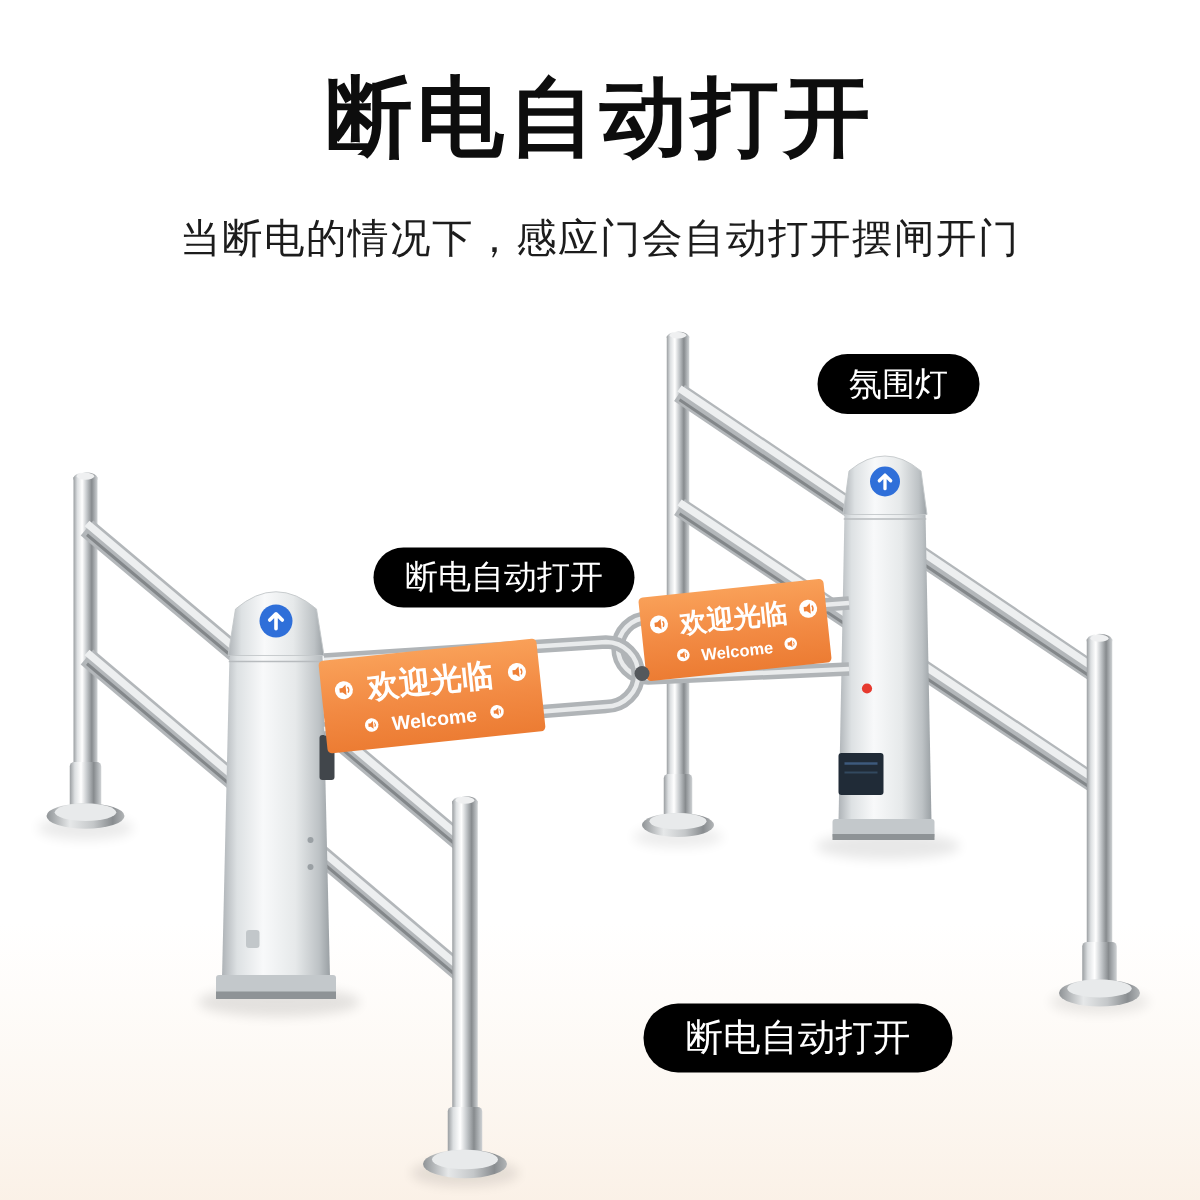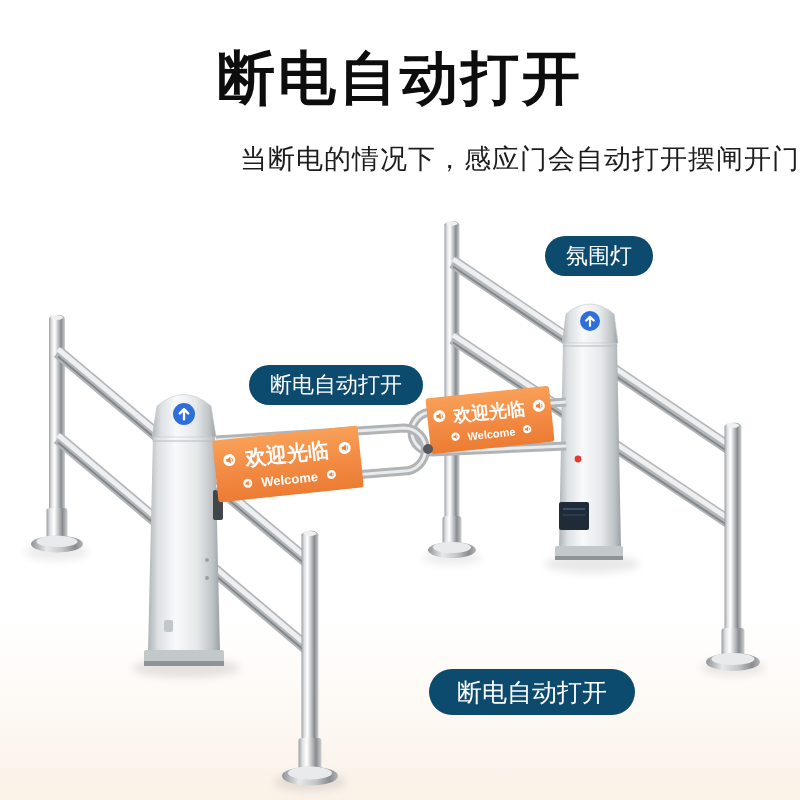--- a/index.html
+++ b/index.html
@@ -6,26 +6,26 @@
   html,body { width:800px; height:800px; }
   body {
     position:relative; overflow:hidden; background:#ffffff;
     font-family:"Liberation Sans", sans-serif;
   }
   .title {
     position:absolute; top:40px; left:0; width:800px; text-align:center;
     font-size:58px; font-weight:800; color:#0d0d0d; letter-spacing:3px;
   }
   .subtitle {
-    position:absolute; top:141px; left:0; width:800px; text-align:right;
+    position:absolute; top:141px; left:0; width:800px; text-align:center;
     font-size:27px; font-weight:500; color:#1c1c1c; letter-spacing:1px;
   }
   svg.scene { position:absolute; left:0; top:0; width:800px; height:800px; }
   .pill {
-    position:absolute; background:#0c4a6e; color:#ffffff;
+    position:absolute; background:#000000; color:#ffffff;
     border-radius:999px; font-size:22px; line-height:1.2;
     padding:7px 21px; white-space:nowrap;
   }
   .pill-ambient { left:545px; top:236px; }
   .pill-power   { left:249px; top:365px; }
   .pill-voice   { left:429px; top:669px; font-size:25px; padding:8px 28px; }
 </style>
 </head>
 <body>
 

